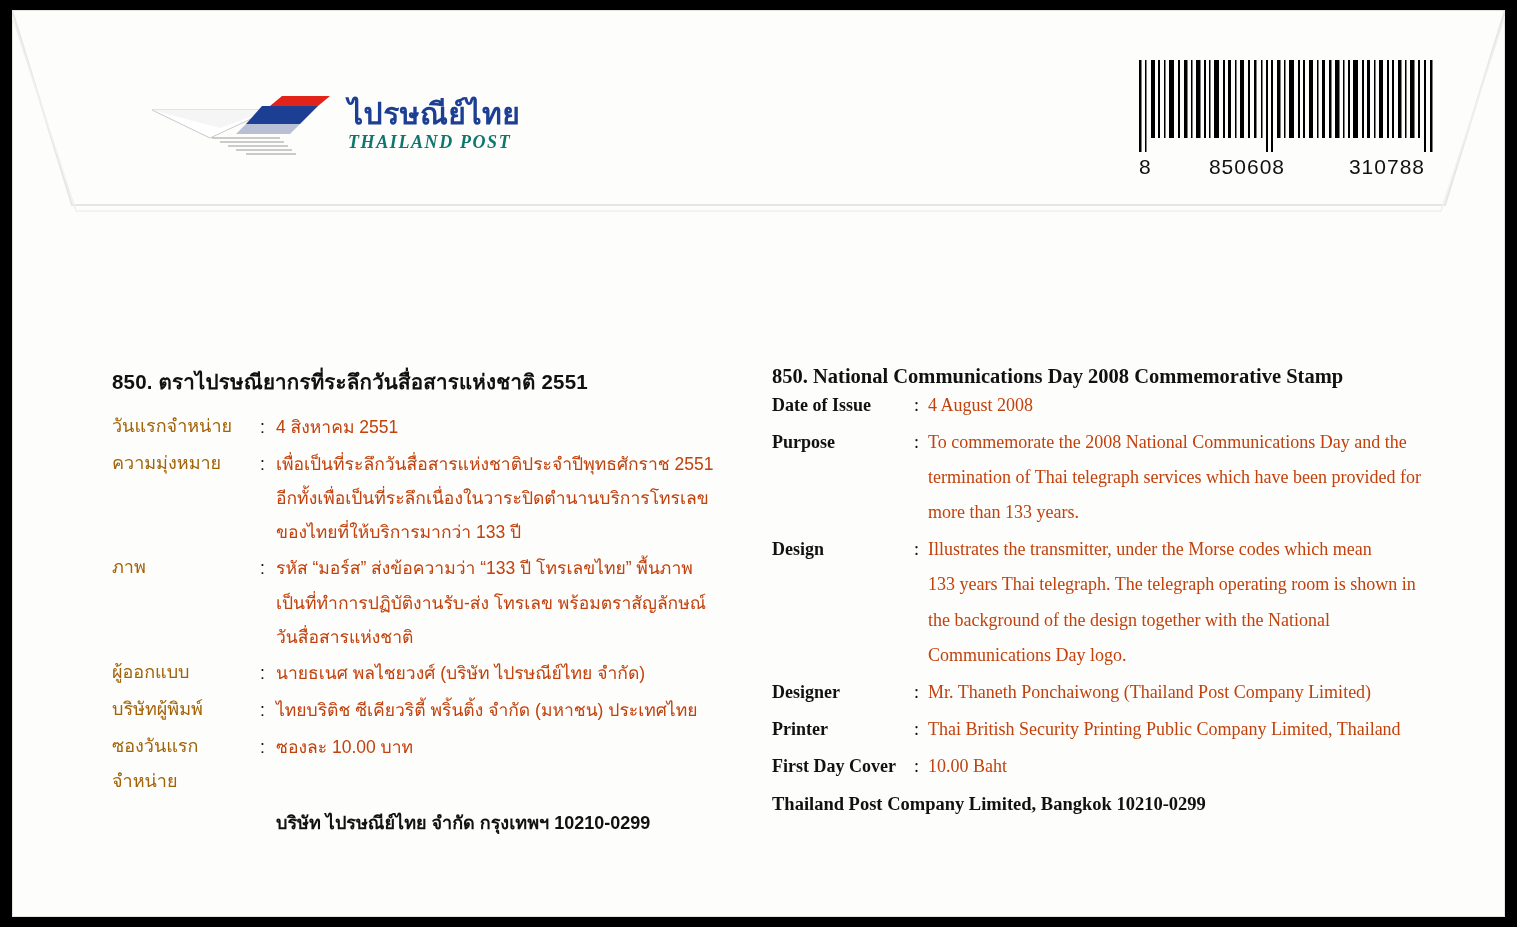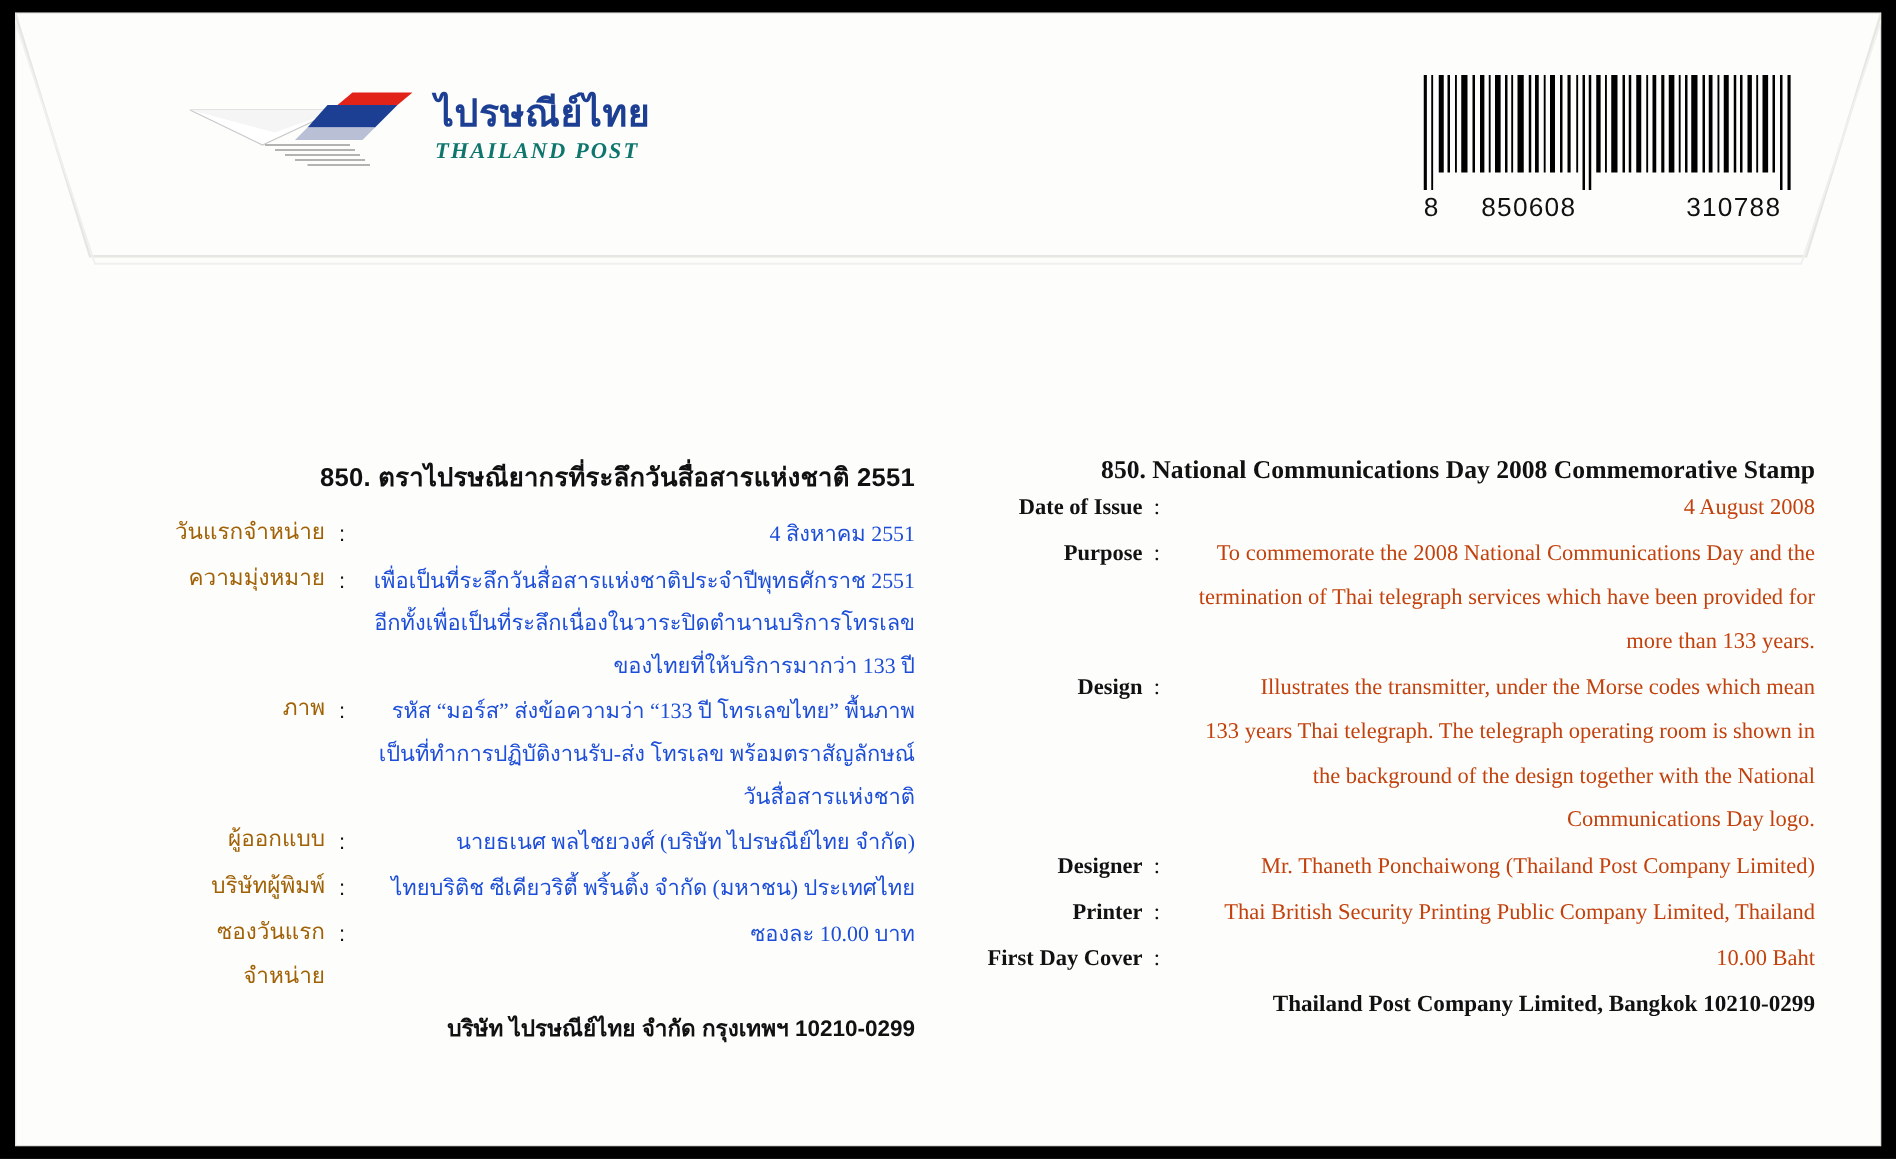--- a/index.html
+++ b/index.html
@@ -32,21 +32,21 @@
     top: 0;
     width: 1493px;
     height: 215px;
     pointer-events: none;
   }
 
   
   .logo-block {
     position: absolute;
     left: 138px;
-    top: 60px;
+    top: 82px;
     width: 400px;
     height: 80px;
   }
   .logo-mark {
     position: absolute;
     left: 0;
     top: 2px;
     width: 180px;
     height: 62px;
   }
@@ -91,28 +91,27 @@
     font-size: 21px;
     color: #111;
     letter-spacing: 1px;
     display: flex;
     justify-content: flex-start;
     gap: 0;
     margin-top: 3px;
     padding-left: 2px;
   }
   .bc-lead { width: 22px; }
-  .bc-g1 { width: 124px; text-align: center; }
+  .bc-g1 { width: 124px; text-align: right; }
   .bc-g2 { width: 140px; text-align: right; }
 
   
   .col {
     position: absolute;
     top: 355px;
-    text-align: right;
   }
   .col-thai { left: 100px; width: 620px; }
   .col-eng  { left: 760px; width: 680px; }
 
   .title-thai {
     font-family: "Liberation Sans", sans-serif;
     font-size: 20.5px;
     font-weight: 700;
     color: #111;
     margin-bottom: 12px;
@@ -142,23 +141,23 @@
   .row-thai .sep {
     width: 16px;
     flex: 0 0 16px;
     font-family: "Liberation Sans", sans-serif;
     font-size: 17.5px;
     color: #111;
     line-height: 1.95;
   }
   .row-thai .val {
     flex: 1 1 auto;
-    font-family: Liberation Serif, serif;
+    font-family: Liberation Sans, sans-serif;
     font-size: 17.5px;
-    color: #1d4ed8;
+    color: #c2410c;
     line-height: 1.95;
   }
 
   .row-eng .lbl {
     width: 142px;
     flex: 0 0 142px;
     font-family: "Liberation Serif", serif;
     font-size: 18px;
     font-weight: 700;
     color: #111;

